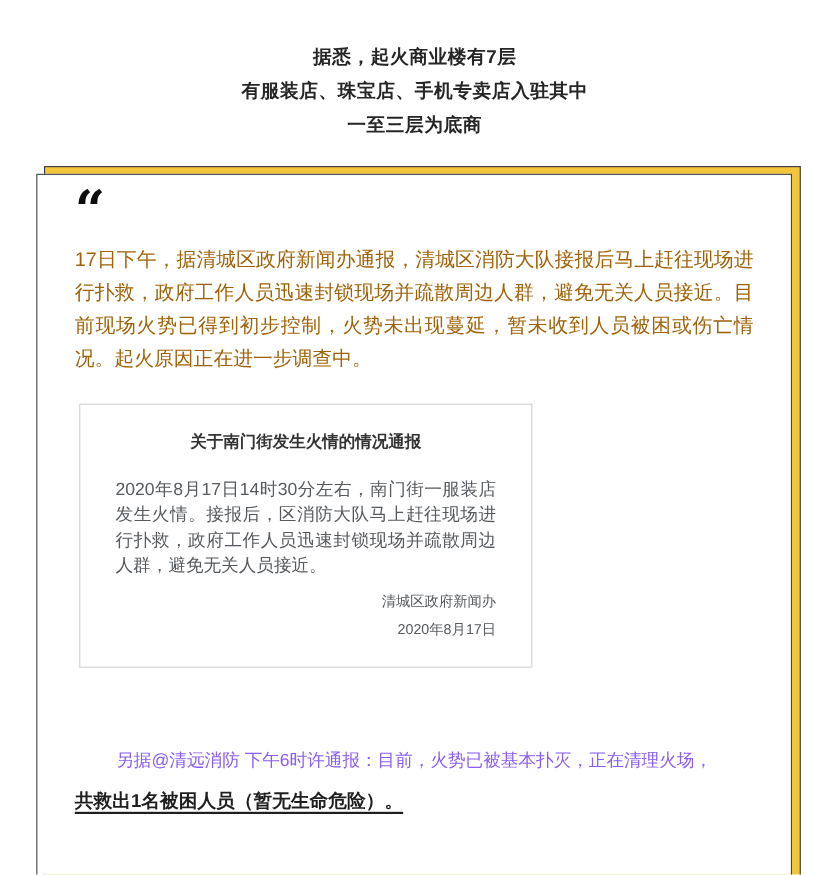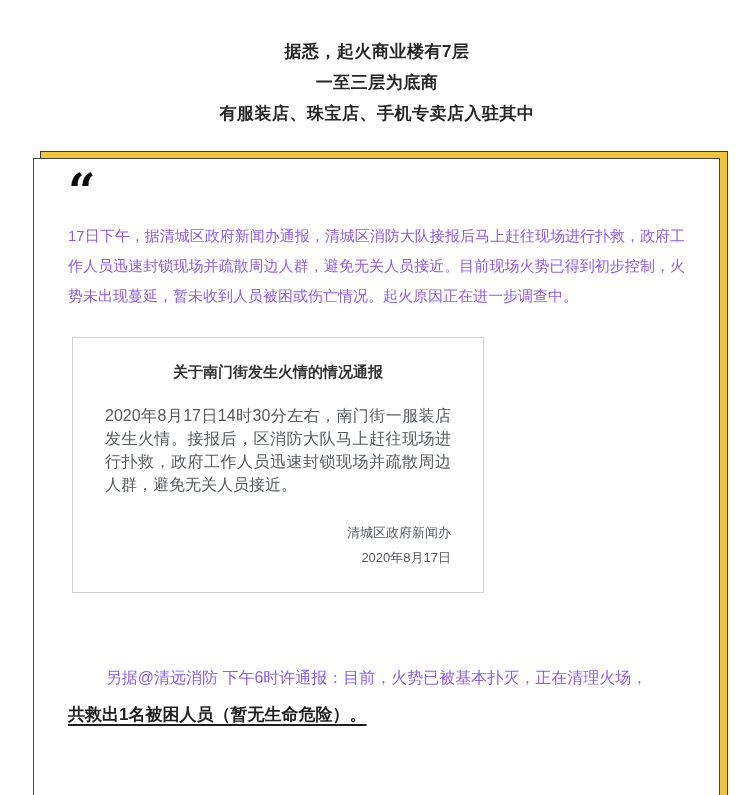--- a/index.html
+++ b/index.html
@@ -50,23 +50,23 @@
     display: block;
     font-family: "DejaVu Serif", "Liberation Serif", serif;
     font-weight: bold;
     font-size: 48px;
     line-height: 40px;
     height: 38px;
     color: #0d0d0d;
   }
   .lead-paragraph {
     margin-top: 12px;
-    font-size: 15px;
+    font-size: 18px;
     line-height: 30px;
-    color: #8b5cf6;
+    color: #a16207;
     text-align: justify;
   }
   
   .notice-box {
     margin-top: 26px;
     margin-left: 4px;
     width: 412px;
     border: 1px solid #d2d2d2;
     background: #ffffff;
     padding: 24px 32px 22px 32px;
@@ -79,21 +79,21 @@
     line-height: 20px;
   }
   .notice-paragraph {
     margin-top: 22px;
     font-size: 16px;
     line-height: 23px;
     color: #565a5e;
     text-align: justify;
   }
   .notice-signature {
-    margin-top: 24px;
+    margin-top: 8px;
     text-align: right;
     font-size: 13px;
     line-height: 25px;
     color: #565a5e;
   }
   
   .footer-update {
     margin-top: 70px;
   }
   .footer-line-regular {
@@ -113,22 +113,22 @@
     text-underline-offset: 4px;
     text-decoration-thickness: 1.5px;
     padding-right: 14px;
   }
 </style>
 </head>
 <body>
 
 <div class="headline-block">
   <div class="headline-line">据悉，起火商业楼有7层</div>
+  <div class="headline-line">有服装店、珠宝店、手机专卖店入驻其中</div>
   <div class="headline-line">一至三层为底商</div>
-  <div class="headline-line">有服装店、珠宝店、手机专卖店入驻其中</div>
 </div>
 
 <div class="quote-wrap">
   <div class="accent-frame"></div>
   <div class="quote-card">
     <span class="quote-mark">“</span>
 
     <p class="lead-paragraph">17日下午，据清城区政府新闻办通报，清城区消防大队接报后马上赶往现场进行扑救，政府工作人员迅速封锁现场并疏散周边人群，避免无关人员接近。目前现场火势已得到初步控制，火势未出现蔓延，暂未收到人员被困或伤亡情况。起火原因正在进一步调查中。</p>
 
     <div class="notice-box">

